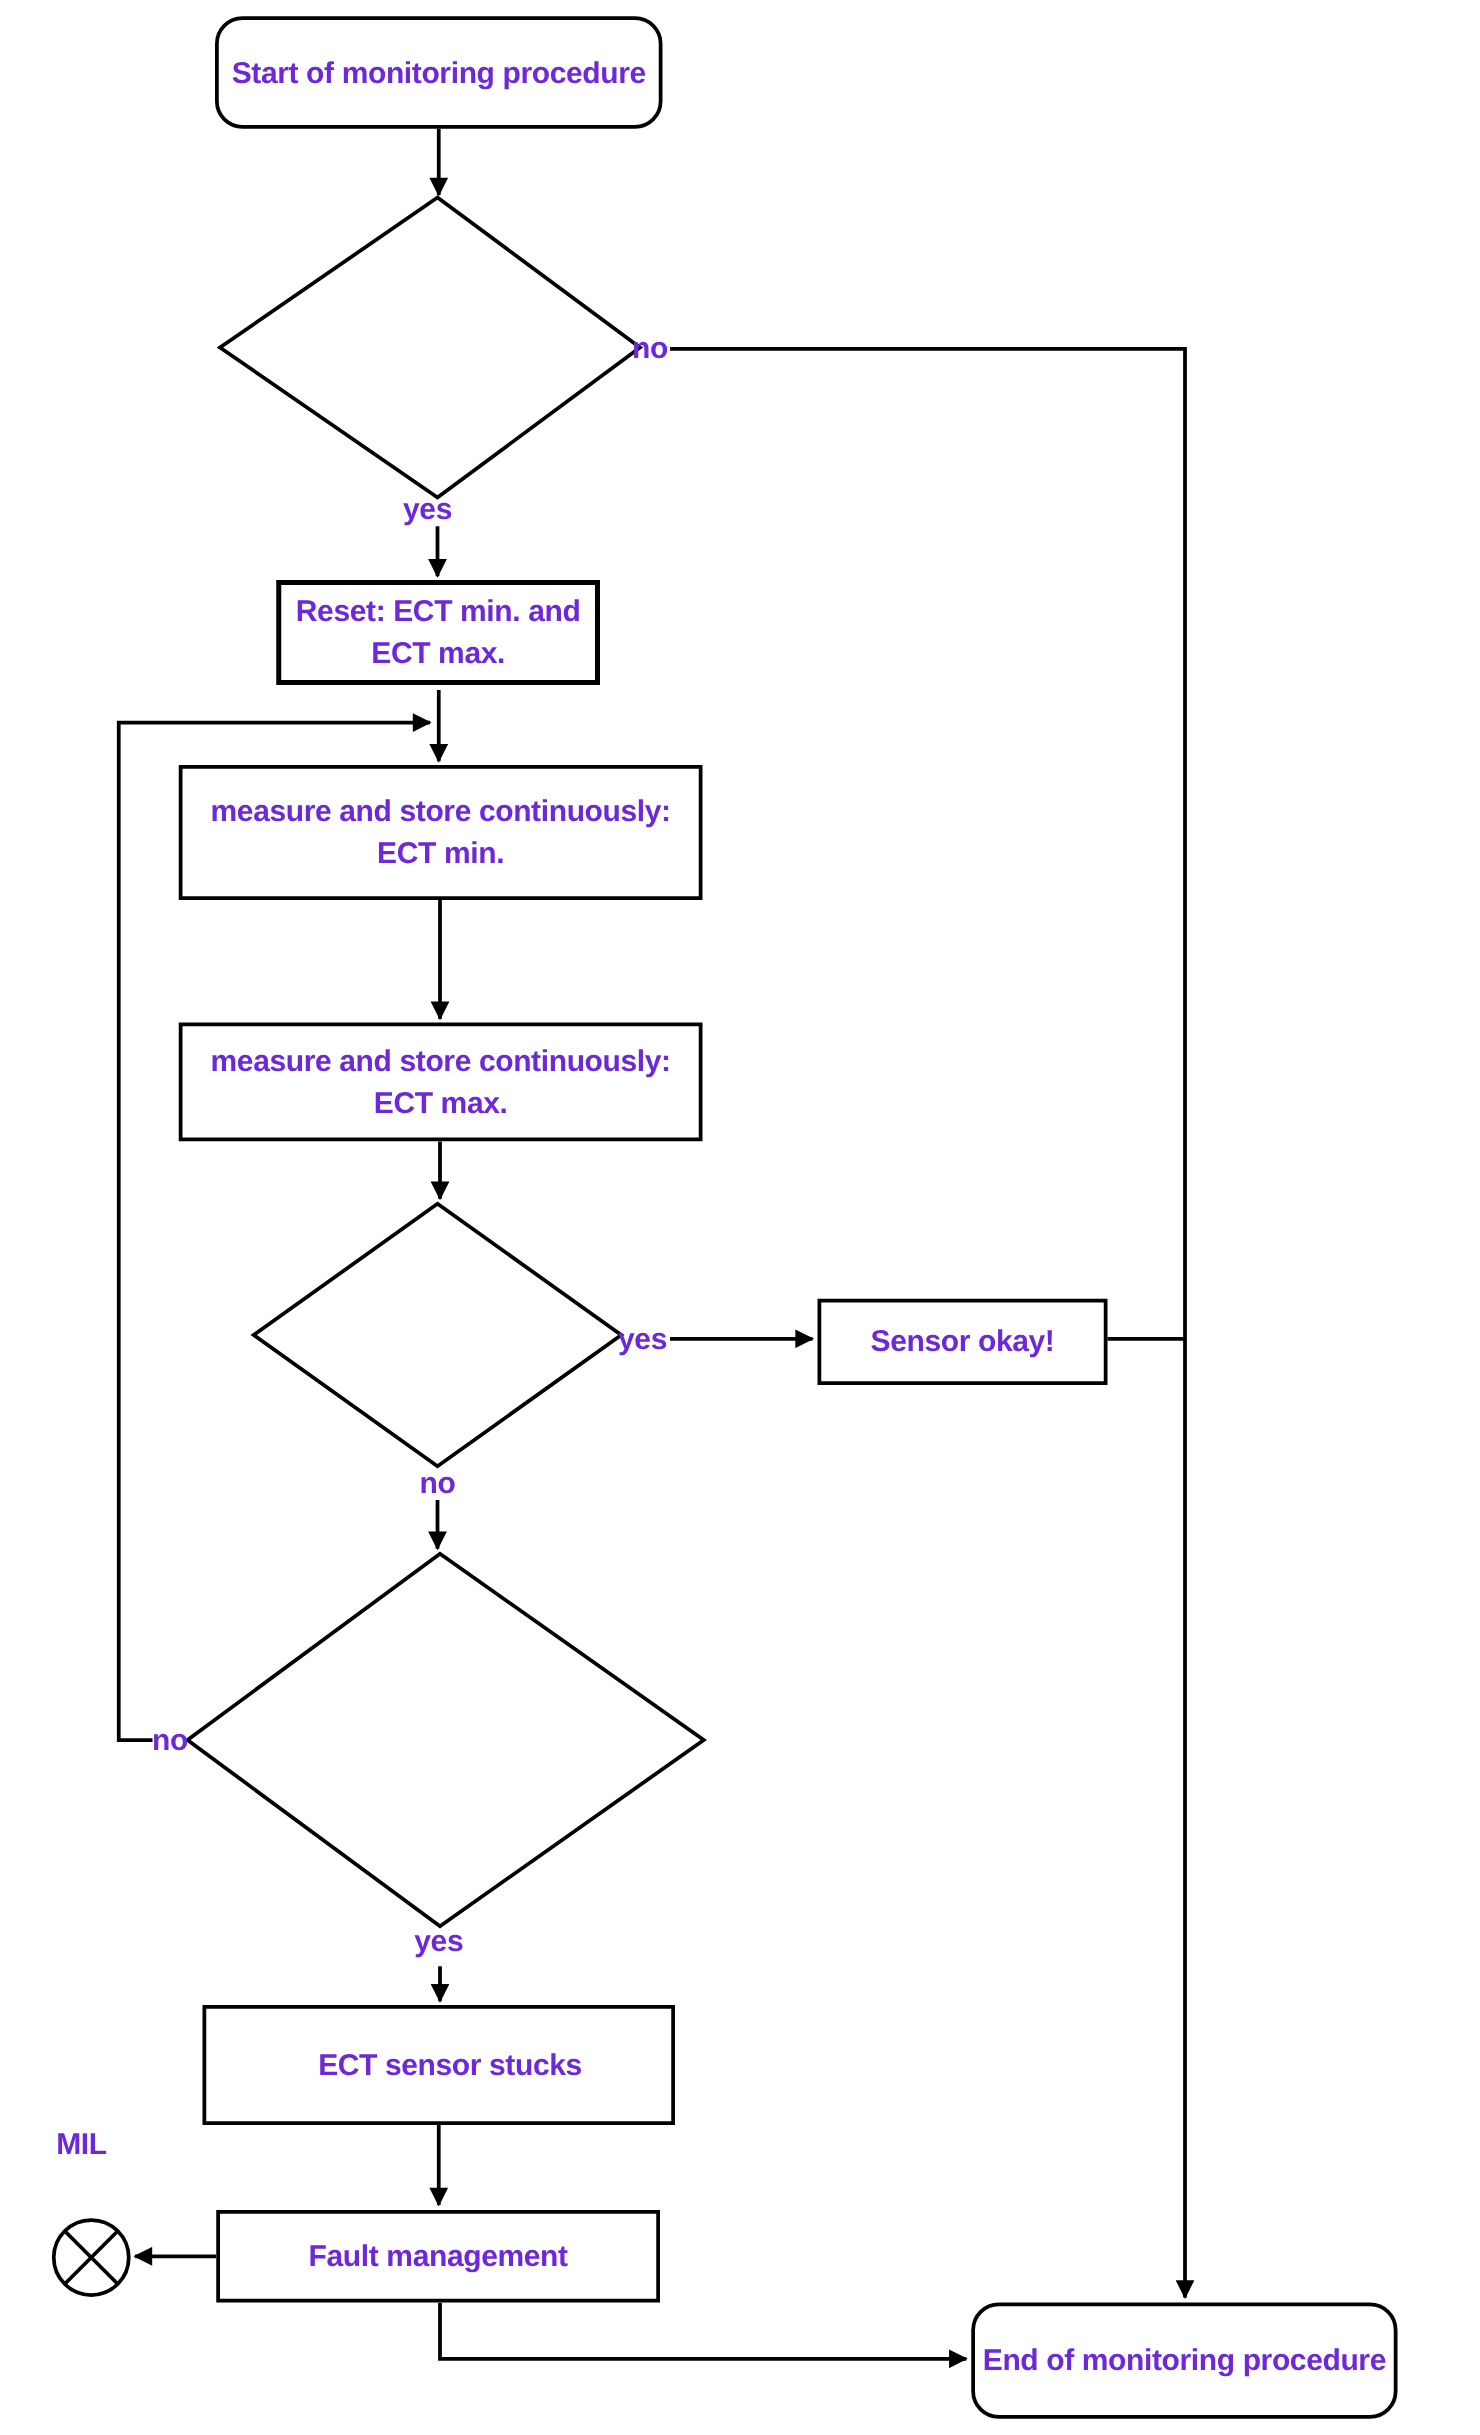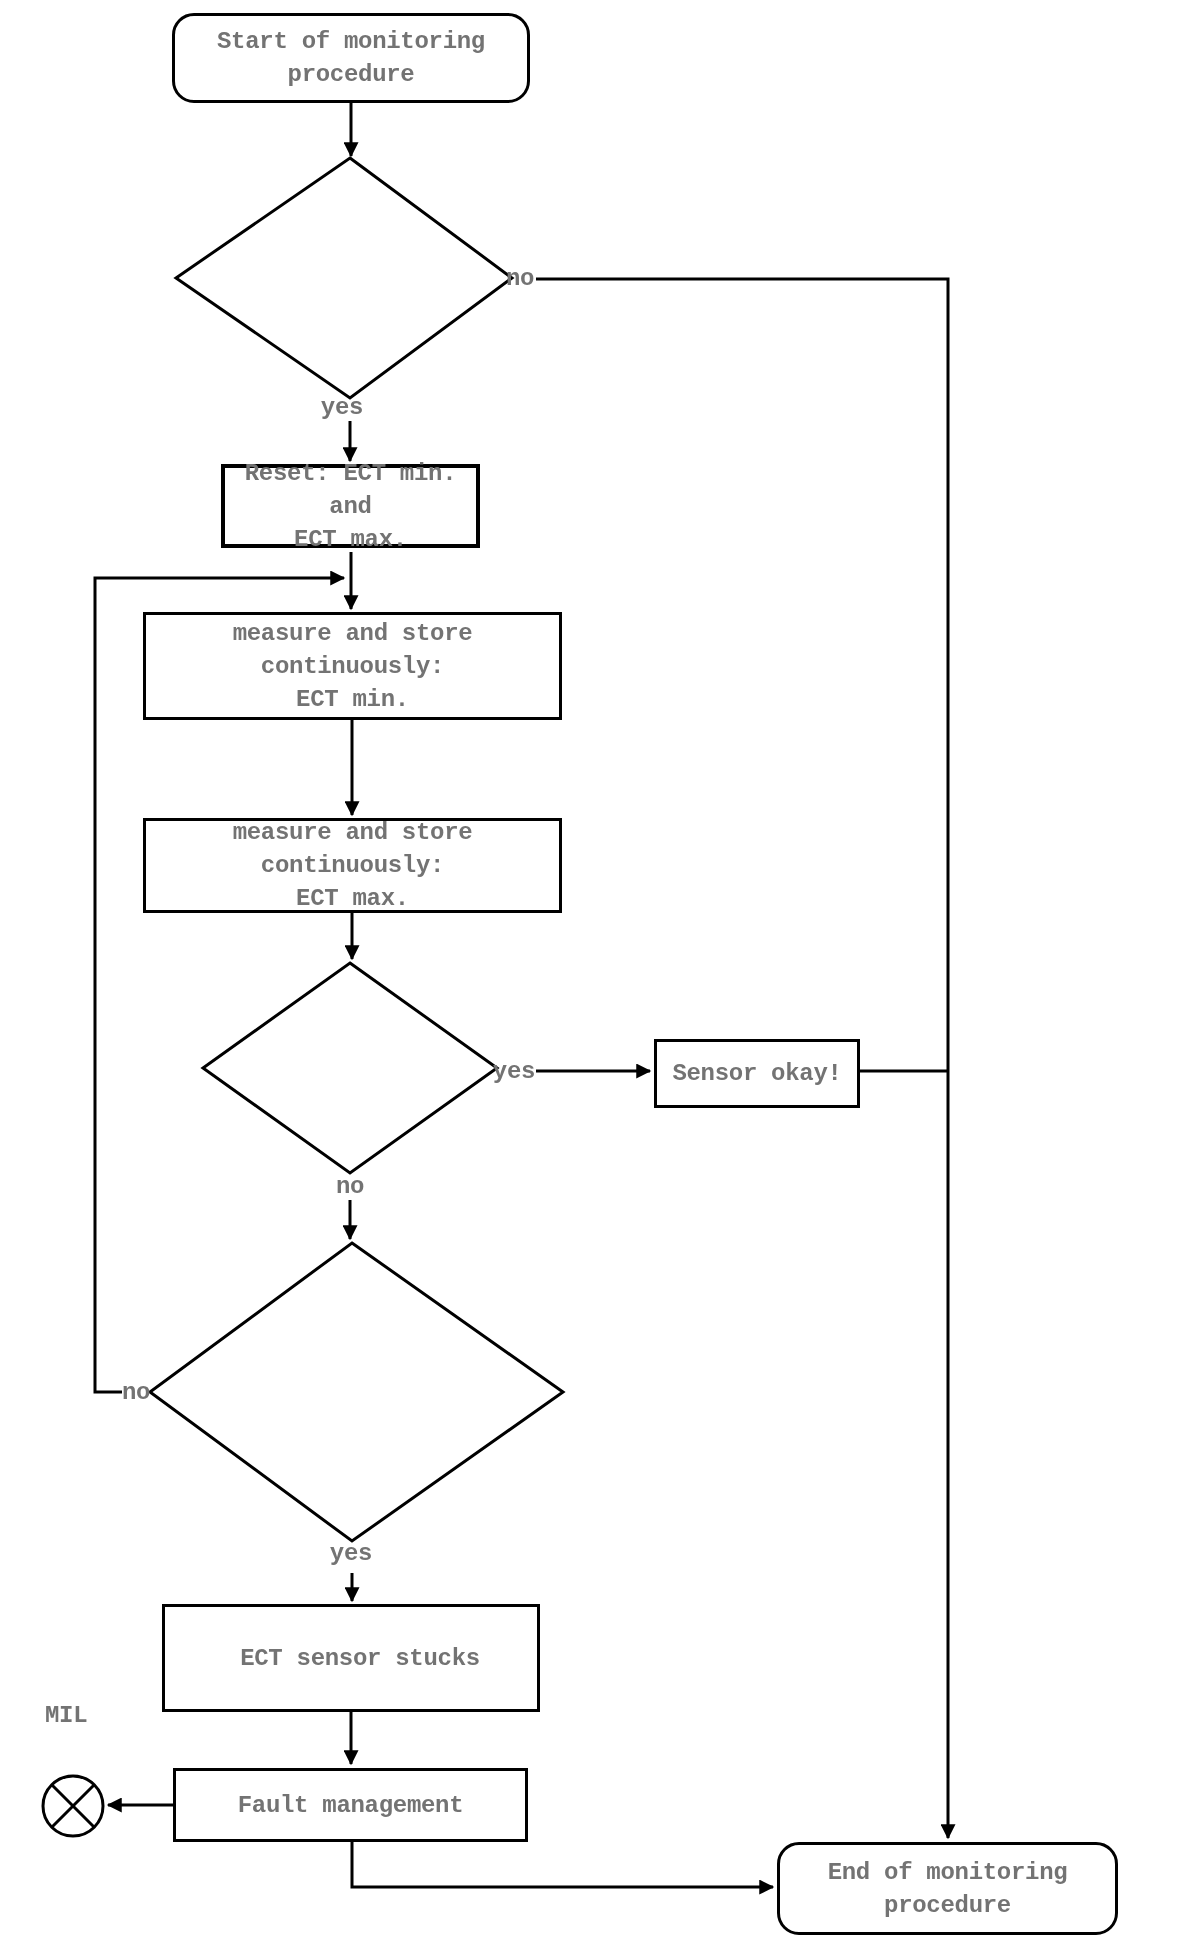--- a/index.html
+++ b/index.html
@@ -1,25 +1,25 @@
 <!DOCTYPE html>
 <html><head>
 <meta charset="utf-8">
 <style>
   html,body{margin:0;padding:0;background:#ffffff;}
   #canvas{
     position:relative;
     width:1184px;height:1948px;
     background:#ffffff;
-    font-family:Liberation Mono, monospace;
+    font-family:Liberation Sans, sans-serif;
     font-weight:bold;
     font-size:24px;
     line-height:33px;
     letter-spacing:-0.3px;
-    color:#737373;
+    color:#6d28d9;
     overflow:hidden;
   }
   #wires{position:absolute;left:0;top:0;width:1184px;height:1948px;}
   .box{
     position:absolute;
     box-sizing:border-box;
     background:#ffffff;
     border:3px solid #000000;
     display:flex;align-items:center;justify-content:center;
     text-align:center;
@@ -100,23 +100,23 @@
 
   <div class="box thick" style="left:221px;top:464px;width:259px;height:84px;">Reset: ECT min. and
 ECT max.</div>
 
   <div class="box" style="left:143px;top:612px;width:419px;height:108px;">measure and store continuously:
 ECT min.</div>
 
   <div class="box" style="left:143px;top:818px;width:419px;height:95px;">measure and store continuously:
 ECT max.</div>
 
-  <div class="box" style="left:654px;top:1039px;width:206px;height:69px;">Sensor okay!</div>
+  <div class="box" style="left:654px;top:1039px;width:232px;height:69px;">Sensor okay!</div>
 
-  <div class="box" style="left:162px;top:1604px;width:378px;height:108px;padding-left:18px;">ECT sensor stucks</div>
+  <div class="box" style="left:162px;top:1604px;width:378px;height:96px;padding-left:18px;">ECT sensor stucks</div>
 
   <div class="box rounded" style="left:777px;top:1842px;width:341px;height:93px;">End of monitoring procedure</div>
 
   <div class="box" style="left:173px;top:1768px;width:355px;height:74px;">Fault management</div>
 
 
 
 
   <div class="elabel" style="left:502px;top:263px;width:36px;height:30px;">no</div>
 

